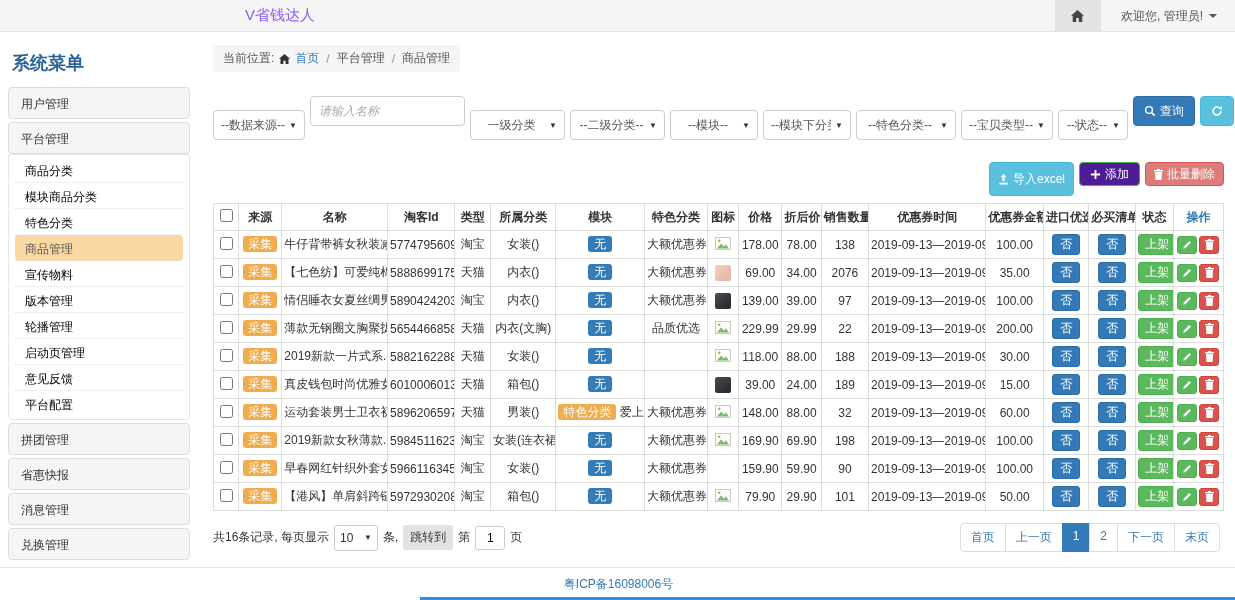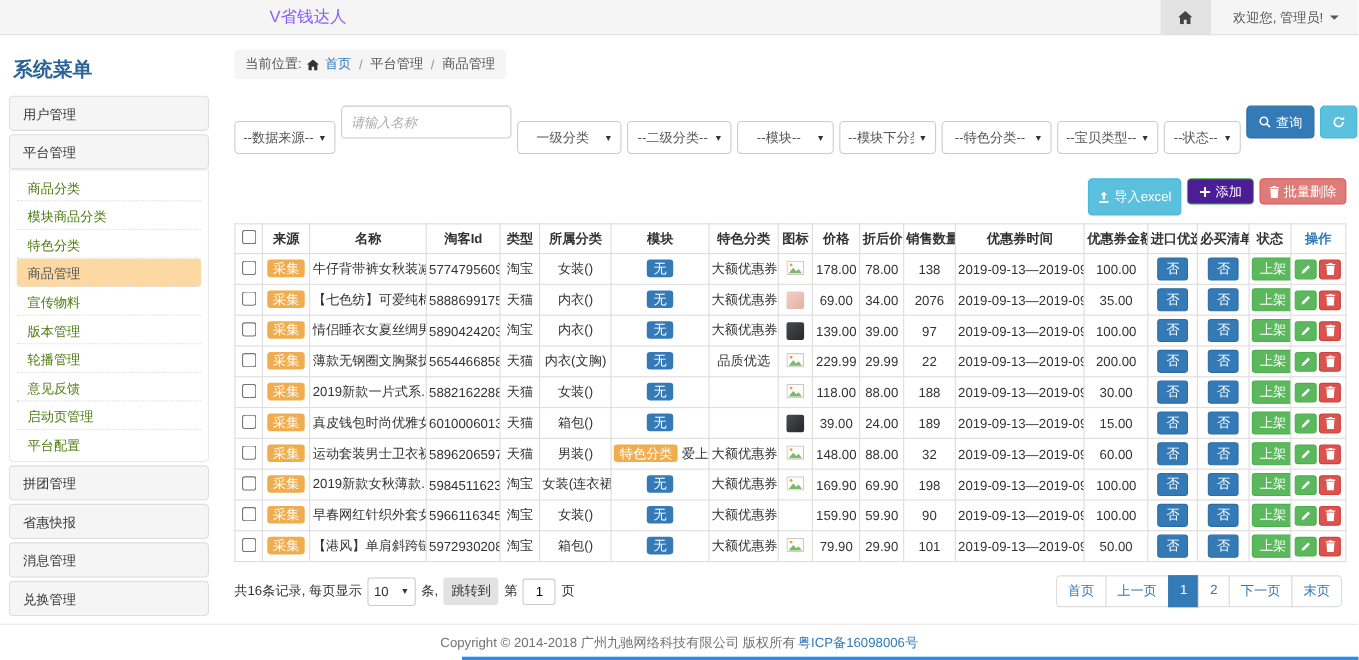--- a/index.html
+++ b/index.html
@@ -17,21 +17,21 @@
     border-top:4px solid #555; display:inline-block; }
   
   .content-row { display:flex; height:535px; overflow:hidden; }
   .sidebar { width:182px; margin:13px 0 0 8px; overflow:hidden; flex:none; }
   .sb-title { color:#2a6496; font-weight:bold; font-size:18px; padding:6px 4px 12px 4px; }
   .sb-item { cursor:pointer; }
   .sb-item.header { background:#f5f5f5; border:1px solid #ddd; border-radius:4px;
     padding:8px 12px; margin-bottom:3px; color:#333; height:32px; }
   .sb-sub-panel { border:1px solid #e8e8e8; border-radius:0 0 4px 4px; margin:-3px 0 3px 0;
     background:#fff; padding:2px 6px; }
-  .sb-item.sub { color:#4d7c0f; padding:6px 6px 6px 10px; border-bottom:1px dotted #ddd; height:26px; }
+  .sb-item.sub { color:#000000; padding:6px 6px 6px 10px; border-bottom:1px dotted #ddd; height:26px; }
   .sb-item.sub:last-child { border-bottom:none; }
   .sb-item.sub-active { background:#fcd9a2; border-radius:4px; color:#555; border-bottom:1px dotted #ddd;
     padding:6px 6px 6px 10px; height:26px; }
   
   .main { flex:1; margin:13px 11px 0 23px; min-width:0; }
   .breadcrumb { display:inline-flex; align-items:center; gap:5px; background:#f5f5f5;
     border-radius:4px; padding:5px 10px; color:#555; }
   .breadcrumb .link { color:#337ab7; cursor:pointer; }
   .breadcrumb .sep { color:#999; margin:0 2px; }
   
@@ -125,22 +125,22 @@
         <div class="sb-item header">用户管理</div>
         <div class="sb-item header">平台管理</div>
         <div class="sb-sub-panel">
           <div class="sb-item sub">商品分类</div>
           <div class="sb-item sub">模块商品分类</div>
           <div class="sb-item sub">特色分类</div>
           <div class="sb-item sub-active">商品管理</div>
           <div class="sb-item sub">宣传物料</div>
           <div class="sb-item sub">版本管理</div>
           <div class="sb-item sub">轮播管理</div>
+          <div class="sb-item sub">启动页管理</div>
           <div class="sb-item sub">意见反馈</div>
-          <div class="sb-item sub">启动页管理</div>
           <div class="sb-item sub">平台配置</div>
         </div>
         <div class="sb-item header">拼团管理</div>
         <div class="sb-item header">省惠快报</div>
         <div class="sb-item header">消息管理</div>
         <div class="sb-item header">兑换管理</div>
       </div>
   </div>
 
   <div class="main">
@@ -602,16 +602,15 @@
           <span class="pg-btn active">1</span>
           <span class="pg-btn">2</span>
           <span class="pg-btn">下一页</span>
           <span class="pg-btn">末页</span>
         </div>
     </div>
   </div>
 </div>
 
 <div class="footer">
-  <span>Copyright © 2014-2018 广州九驰网络科技有限公司 版权所有</span>
   <span class="icp">粤ICP备16098006号</span>
 </div>
 <div class="bottom-bar"></div>
 
 </body></html>

